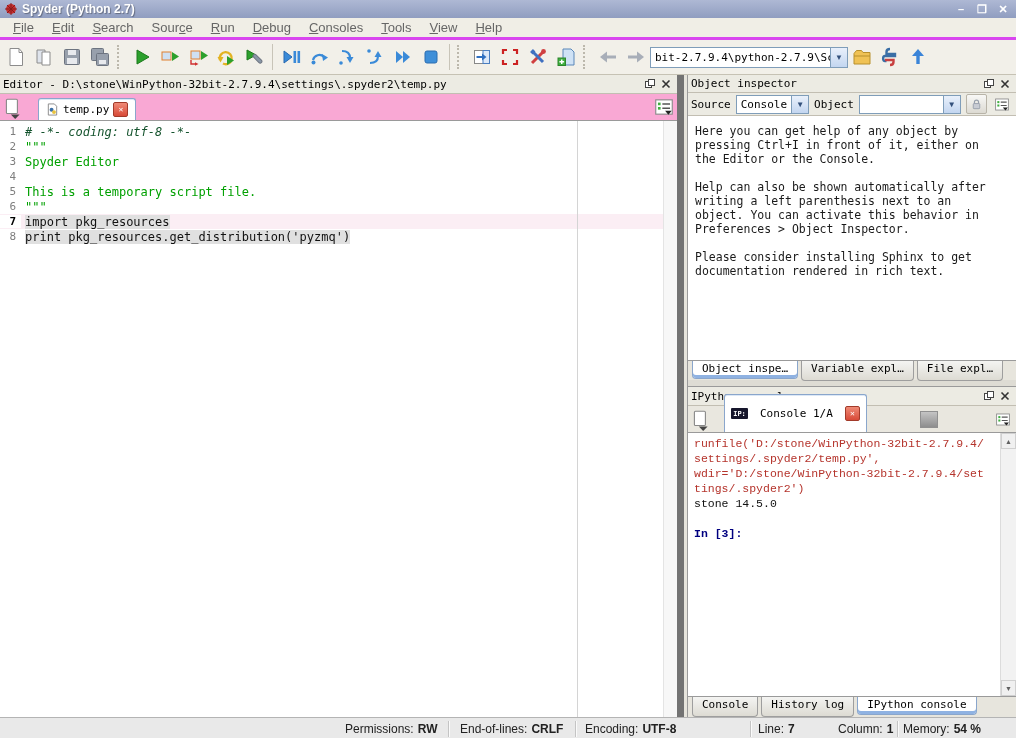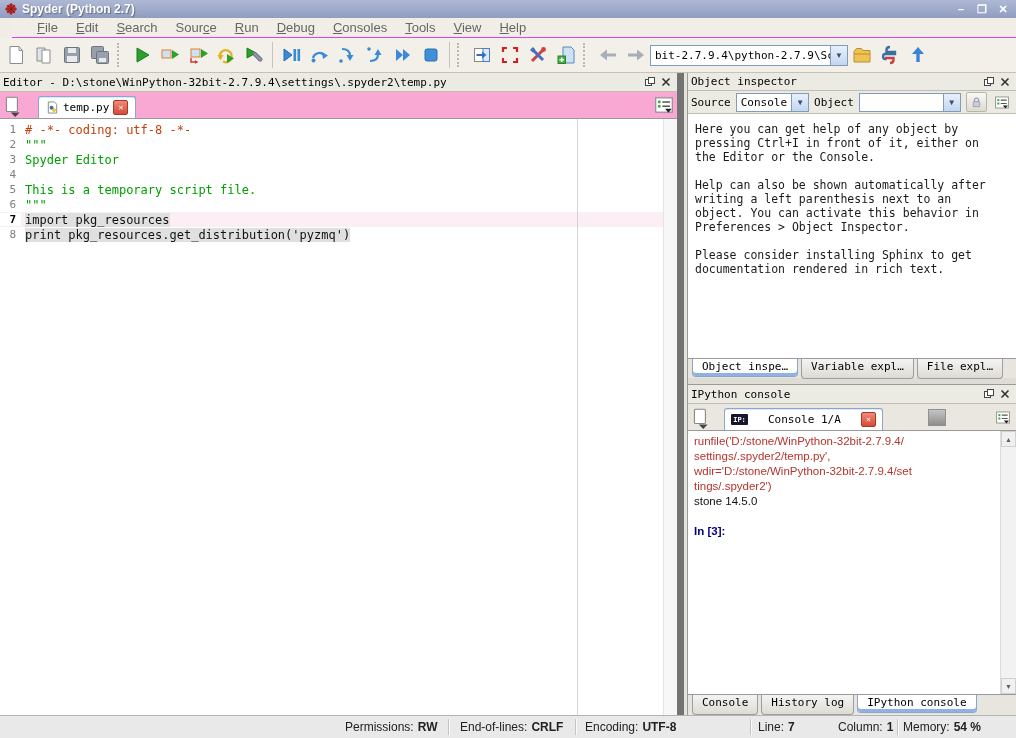--- a/index.html
+++ b/index.html
@@ -5,21 +5,21 @@
   html,body{margin:0;padding:0;}
   .window{position:relative;width:1016px;height:738px;background:#efede5;font-family:"Liberation Sans",sans-serif;overflow:hidden;user-select:none;}
 
   
   .titlebar{height:18px;background:linear-gradient(#aeb8d4,#909dc0);display:flex;align-items:center;padding:0 4px;}
   .titlebar .app-icon{width:14px;height:14px;margin-right:4px;flex:0 0 auto;}
   .titlebar .title{color:#fff;font-size:12px;font-weight:bold;text-shadow:1px 1px 1px rgba(0,0,0,.35);flex:1;}
   .winbtn{width:18px;height:14px;display:flex;align-items:center;justify-content:center;color:#fff;font-size:11px;font-weight:bold;margin-left:3px;cursor:default;}
 
   
-  .menubar{height:19px;background:#f0eee6;border-bottom:1px solid #d946ef;display:flex;align-items:center;padding-left:16px;margin-left:12px;}
+  .menubar{height:19px;background:#f0eee6;border-bottom:3px solid #d946ef;display:flex;align-items:center;padding-left:4px;}
   .menu-item{padding:1px 9px;font-size:13px;color:#666;}
   .menu-item u{text-decoration:underline;}
 
   
   .toolbar{height:34px;background:#f2f0e9;border-bottom:1px solid #c6c2b4;display:flex;align-items:center;padding:0 2px;}
   .tb-btn{width:28px;height:28px;display:flex;align-items:center;justify-content:center;}
   .tb-btn svg{width:20px;height:20px;}
   .tb-handle{width:6px;height:24px;border-left:2px dotted #bcb8ac;margin:0 3px;}
   .tb-sep{width:1px;height:26px;background:#c8c4b8;margin:0 4px;}
   .combo{display:flex;align-items:center;border:1px solid #7f9db9;background:#fff;height:19px;}
@@ -48,21 +48,21 @@
 
   
   .editor-body{flex:1;position:relative;background:#fff;overflow:hidden;font-family:"DejaVu Sans Mono",monospace;font-size:12px;}
   .code-area{padding-top:3px;}
   .code-line{height:15px;display:flex;align-items:center;}
   .code-line .ln{width:16px;text-align:right;padding-right:5px;color:#7e7e7e;font-size:11px;flex:0 0 auto;}
   .code-line .code{white-space:pre;padding-left:4px;}
   .code-line.cur{background:#fbeef4;}
   .code-line.cur .ln{font-weight:bold;color:#000;background:#fff;}
   .code .occ{background:#e0e0e0;}
-  .cls-comment{color:#c2410c;}
+  .cls-comment{color:#14532d;font-style:italic;}
   .cls-string{color:#00a000;}
   .cls-plain{color:#111;}
   .edge-line{position:absolute;top:0;bottom:0;left:577px;width:1px;background:#d4d4d4;}
   .ed-scroll{position:absolute;top:0;bottom:0;right:0;width:13px;background:#f7f7f7;border-left:1px solid #e4e4e4;}
 
   
   .insp-controls{height:23px;background:#ecebe3;border-bottom:1px solid #c2beb2;display:flex;align-items:center;font-family:"DejaVu Sans Mono",monospace;font-size:11px;padding:0 3px;gap:5px;}
   .insp-controls .combo{height:17px;}
   .combo-src{width:72px;}
   .combo-obj{width:104px;}
@@ -71,25 +71,25 @@
   .t-line{white-space:pre;height:14px;}
 
   .btabs{display:flex;gap:3px;padding-left:4px;background:#e7e5dd;align-items:flex-start;}
   .insp-tabs{height:19px;border-top:1px solid #9a9a9a;}
   .btab{font-family:"DejaVu Sans Mono",monospace;font-size:11px;padding:1px 9px 5px;border:1px solid #9e9e9e;border-top:none;border-radius:0 0 4px 4px;background:linear-gradient(#f4f4f2,#dddbd3);white-space:nowrap;}
   .btab.active{background:#fff;border-color:#8aa6cc;box-shadow:inset 0 -3px 0 #8fb2e2;padding-bottom:3px;}
 
   
   .console-pane{display:flex;flex-direction:column;border-top:1px solid #9a9a9a;margin-top:6px;}
   .console-tabrow{height:26px;background:#e9e7df;border-bottom:1px solid #9a9a9a;display:flex;align-items:flex-end;padding:0 2px;}
-  .console-tab{display:flex;align-items:center;gap:20px;background:#fff;border:1px solid #8aa6cc;border-bottom:none;border-radius:3px 3px 0 0;height:21px;padding:0 6px;margin-left:12px;font-family:"DejaVu Sans Mono",monospace;font-size:11px;box-shadow:inset 0 1px 0 #dce8f6;}
+  .console-tab{display:flex;align-items:center;gap:12px;background:#fff;border:1px solid #8aa6cc;border-bottom:none;border-radius:3px 3px 0 0;height:21px;padding:8px 6px;margin-left:12px;font-family:"DejaVu Sans Mono",monospace;font-size:11px;box-shadow:inset 0 1px 0 #dce8f6;}
   .ip-badge{width:17px;height:11px;background:#16162c;color:#fff;font-size:7px;font-weight:bold;font-family:"DejaVu Sans Mono",monospace;display:flex;align-items:center;justify-content:center;border-radius:1px;}
   .interrupt-btn{width:16px;height:15px;background:linear-gradient(#c4c4c4,#8e8e8e);border:1px solid #909090;margin-left:auto;margin-bottom:4px;}
   .console-body{height:263px;position:relative;background:#fff;overflow:hidden;}
-  .console-text{padding:3px 0 0 6px;font-family:Liberation Sans, sans-serif;font-size:11.5px;line-height:15px;}
+  .console-text{padding:3px 0 0 6px;font-family:Liberation Mono, monospace;font-size:11.5px;line-height:15px;}
   .c-line{white-space:pre;height:15px;}
   .c-red{color:#b5342c;}
   .c-black{color:#111;}
   .c-blue{color:#000080;font-weight:bold;}
   .sb{position:absolute;top:0;bottom:0;right:0;width:15px;background:#f2f2f2;border-left:1px solid #dcdcdc;display:flex;flex-direction:column;justify-content:space-between;}
   .sb-arrow{height:14px;background:#f0f0f0;border:1px solid #d0d0d0;display:flex;align-items:center;justify-content:center;font-size:7px;color:#606060;}
   .console-btabs{height:20px;border-top:1px solid #9a9a9a;}
   .console-btabs .btab{font-size:11px;}
 
   

